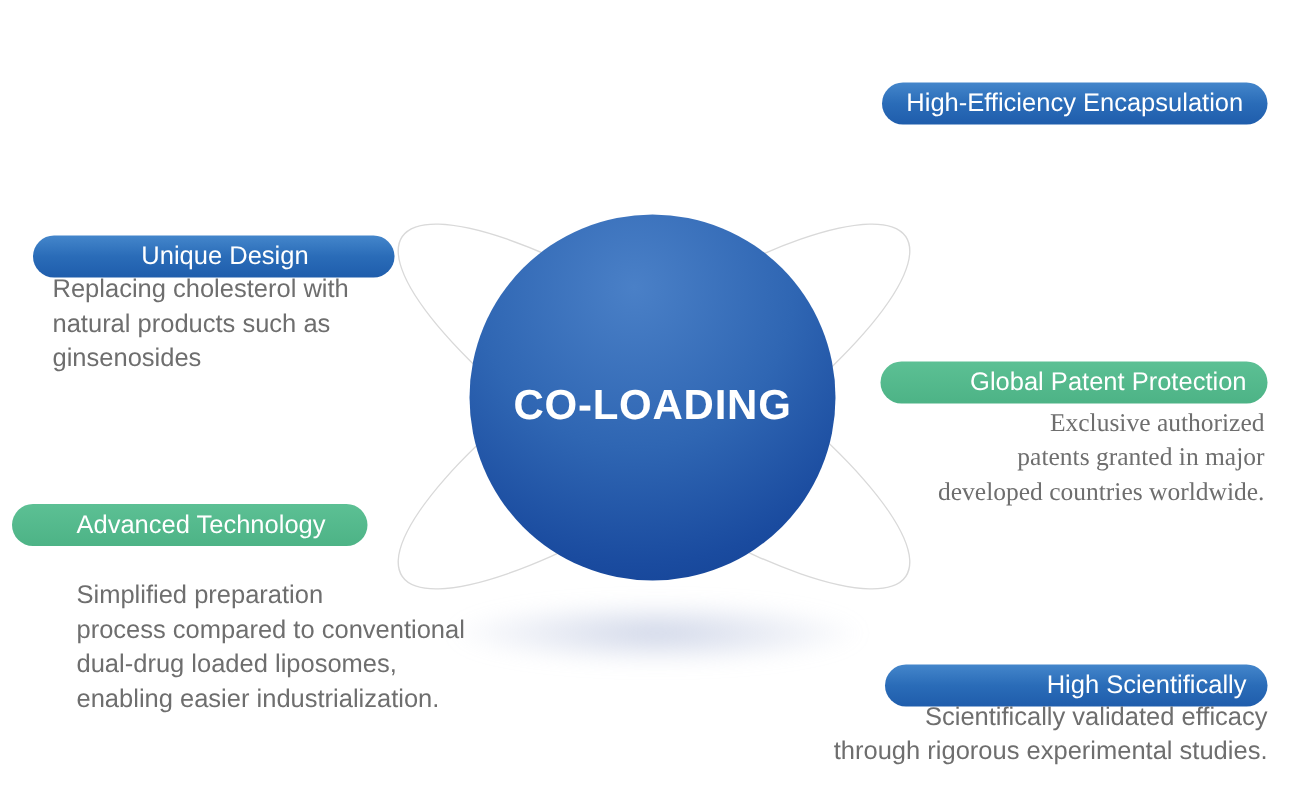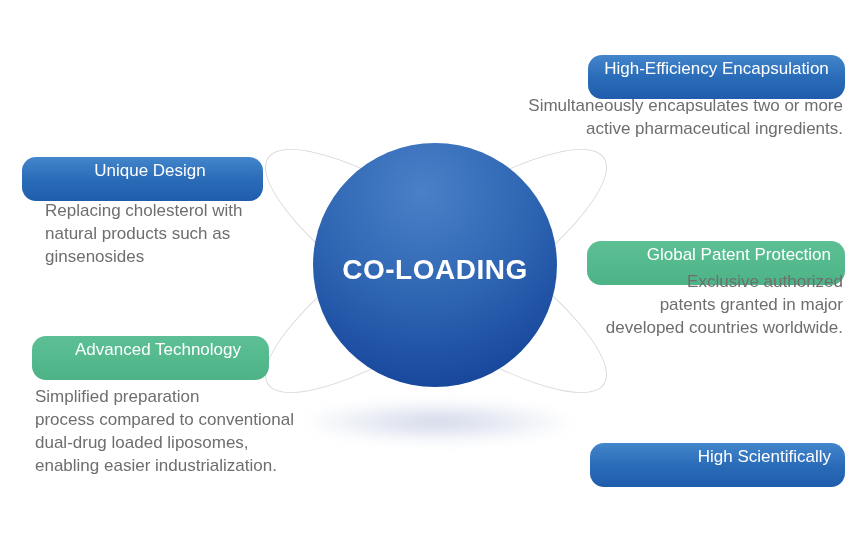--- a/index.html
+++ b/index.html
@@ -32,77 +32,77 @@
     background:radial-gradient(circle at 45% 20%, #4a80c7 0%, #2f66b3 45%, #1a4b9f 78%, #113e90 100%);
     display:flex; flex-direction:column; align-items:center; justify-content:center;
     z-index:2; padding-top:10px; box-sizing:border-box;
   }
   .sphere-line {
     color:#ffffff; font-weight:bold; font-size:28px; line-height:36px;
     letter-spacing:0.5px; text-align:center;
   }
   
   .pill {
-    position:absolute; height:44px; border-radius:14px;
+    position:absolute; height:28px; border-radius:14px;
     color:#ffffff; font-size:17px; line-height:28px;
     box-sizing:border-box; z-index:3; white-space:nowrap;
   }
   .pill.blue  { background:linear-gradient(180deg,#4486cb 0%,#2a6cb8 50%,#1f5dac 100%); }
   .pill.green { background:linear-gradient(180deg,#5cc094 0%,#4db386 100%); }
   .pill.align-left   { text-align:center;  padding-left:15px; }
   .pill.align-right  { text-align:right; padding-right:14px;margin-top:16px; }
   .pill.align-center { text-align:center; }
   
   .body-text {
     position:absolute; color:#6e6e6e; font-size:17px; line-height:23px;
     white-space:pre-line; z-index:3;
   }
   .ta-r { text-align:right; }
   .ta-l { text-align:left; }
   
   .pill.c0 { left:588px; top:55px;  width:257px; }
   .pill.c1 { left:22px;  top:157px; width:241px; }
   .pill.c2 { left:587px; top:225px; width:258px; }
-  .pill.c3 { left:32px;  top:336px; width:237px; }
+  .pill.c3 { left:8px;  top:336px; width:237px; }
   .pill.c4 { left:590px; top:427px; width:255px; }
   .body-text.b0 { right:17px; top:94px;  width:340px; }
-  .body-text.b1 { left:35px;  top:199px; width:260px;margin-left:10px; }
-  .body-text.b2 { right:17px; top:270px; width:280px; }
-  .body-text.b3 { left:35px;  top:385px; width:310px; }
+  .body-text.b1 { left:35px;  top:181px; width:260px; }
+  .body-text.b2 { right:17px; top:270px; width:280px;font-family:Liberation Serif, serif; }
+  .body-text.b3 { left:51px;  top:385px; width:310px; }
   .body-text.b4 { right:15px; top:466px; width:335px; }
 </style>
 </head>
 <body>
 
 <div class="stage">
 
   <div class="orbit a"></div>
   <div class="orbit b"></div>
 
   <div class="sphere-shadow"></div>
 
   <div class="sphere">
     <div class="sphere-line">CO-LOADING</div>
   </div>
 
   <div class="pill blue align-center c0">High-Efficiency Encapsulation</div>
-  <div class="body-text ta-r b0">Simultaneously encapsulates two or more
-active pharmaceutical ingredients.</div>
 
   <div class="pill blue align-left c1">Unique Design</div>
   <div class="body-text ta-l b1">Replacing cholesterol with
 natural products such as
 ginsenosides</div>
 
   <div class="pill green align-right c2">Global Patent Protection</div>
   <div class="body-text ta-r b2">Exclusive authorized
 patents granted in major
 developed countries worldwide.</div>
 
   <div class="pill green align-left c3">Advanced Technology</div>
   <div class="body-text ta-l b3">Simplified preparation
 process compared to conventional
 dual-drug loaded liposomes,
 enabling easier industrialization.</div>
 
   <div class="pill blue align-right c4">High Scientifically</div>
+  <div class="body-text ta-r b4">Scientifically validated efficacy
+through rigorous experimental studies.</div>
 
 </div>
 
 </body></html>

